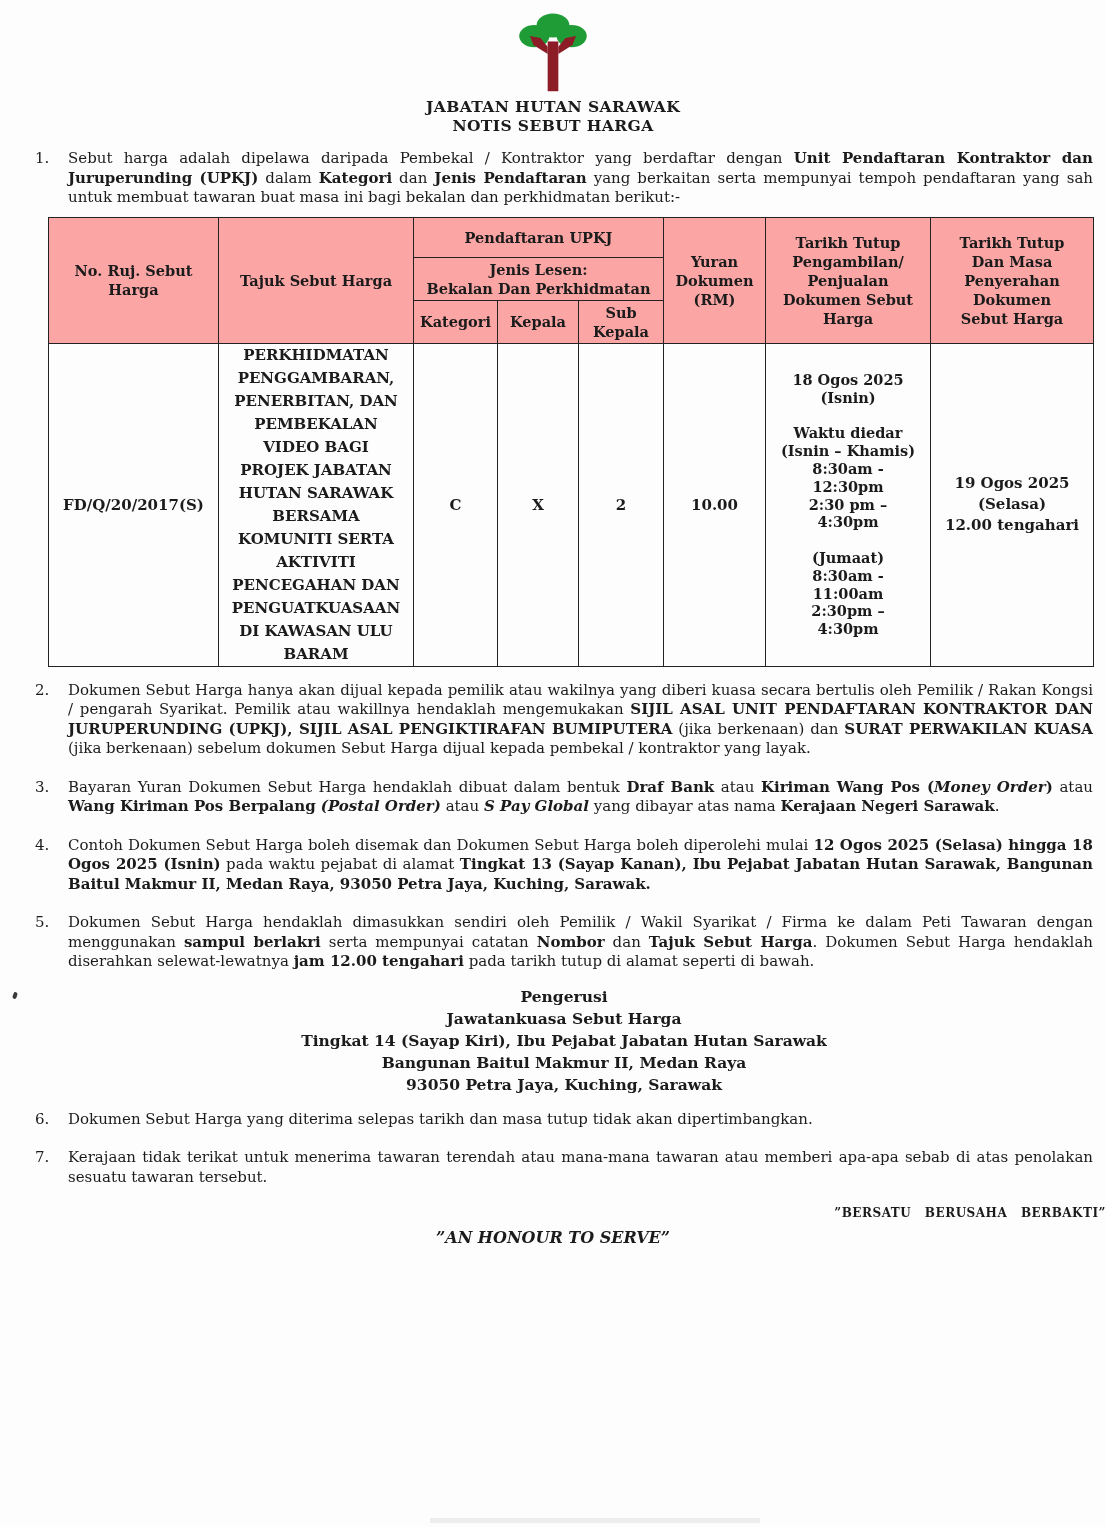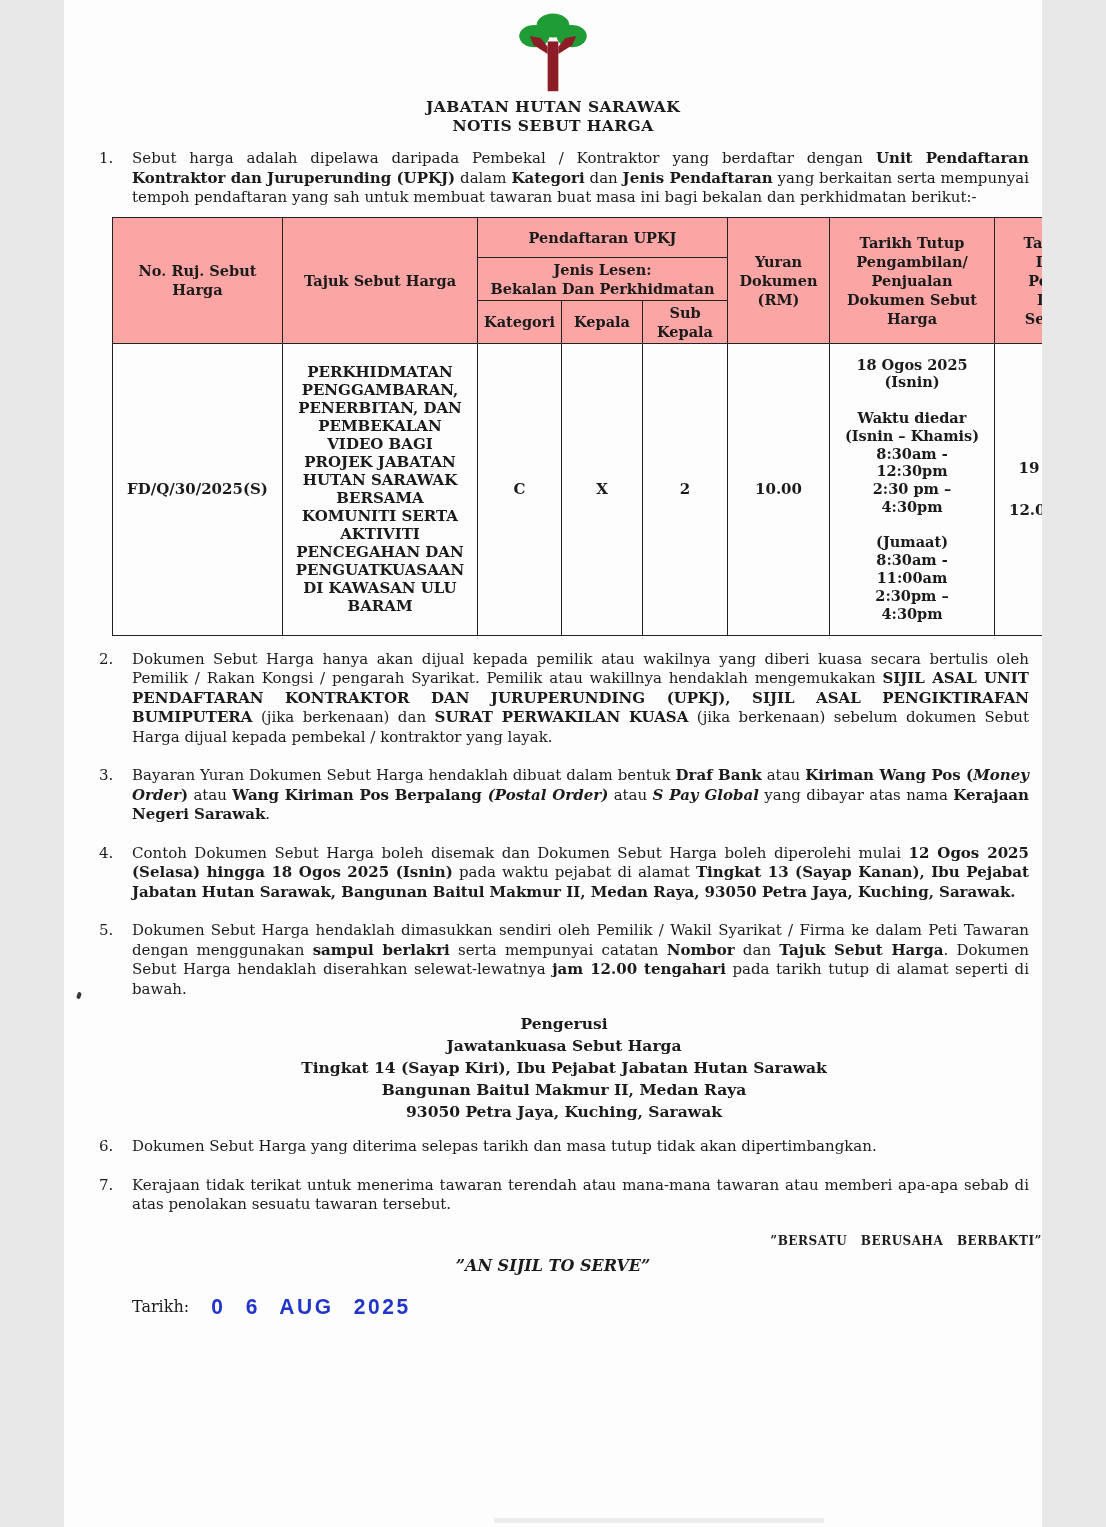--- a/index.html
+++ b/index.html
@@ -1,18 +1,18 @@
 <!DOCTYPE html>
 <html><head>
 <meta charset="utf-8">
 <style>
   * { margin:0; padding:0; box-sizing:border-box; }
   html,body { background:#e8e8e8; }
   .page {
-    position:relative; width:978px; height:1527px; margin:0 auto;
+    position:relative; width:1106px; height:1527px; margin:0 auto;
     background:#fdfdfe; overflow:hidden;
     font-family:"DejaVu Serif","Liberation Serif",serif; color:#1b1b1b;
   }
   .b { font-weight:bold; }
   .i { font-style:italic; }
 
   
   .logo-wrap { text-align:center; padding-top:13px; }
   .title-block { text-align:center; line-height:19px; font-weight:bold; font-size:15.5px; letter-spacing:.4px; }
 
@@ -25,21 +25,21 @@
   .para.p5 { margin-bottom:14px; }
 
   
   .tbl-wrap { margin:0 0 14px 13px; }
   table { border-collapse:collapse; table-layout:fixed; width:1045px; }
   th, td { border:1.6px solid #222; white-space:pre-line; overflow:hidden; }
   th { background:#fca5a5; font-weight:bold; font-size:14.5px; line-height:19px; padding:2px 3px; text-align:center; vertical-align:middle; }
   tr.hr1 { height:40px; } tr.hr2 { height:41px; } tr.hr3 { height:41px; }
   tr.brow { height:292px; }
   td { background:#fdfdfe; font-weight:bold; font-size:15px; text-align:center; vertical-align:middle; padding:3px; }
-  td.tajuk { line-height:18px; padding:10px 8px; }
+  td.tajuk { line-height:23px; padding:0 8px; }
   td.peng { font-size:14.5px; line-height:17.8px; }
   td.peny { line-height:21px; }
 
   
   .addr { text-align:center; font-weight:bold; font-size:15.5px; line-height:22px; white-space:pre-line; margin:0 0 14px 0; }
   .slogan1 { text-align:right; font-weight:bold; font-size:12px; word-spacing:9px; letter-spacing:.5px; margin-top:12px; }
   .slogan2 { text-align:center; font-weight:bold; font-style:italic; font-size:16px; margin-top:8px; }
   .sig-wrap { text-align:center; margin-top:10px; }
   .sig-name { text-align:center; font-weight:bold; font-size:16px; line-height:22px; }
   .sig-role { text-align:center; font-weight:bold; font-size:15.5px; line-height:21px; }
@@ -120,21 +120,21 @@
           <th colspan="3">Jenis Lesen:
 Bekalan Dan Perkhidmatan</th>
         </tr>
         <tr class="hr3">
           <th>Kategori</th>
           <th>Kepala</th>
           <th>Sub
 Kepala</th>
         </tr>
         <tr class="brow">
-          <td>FD/Q/30/2025(S)</td>
+          <td>FD/Q/20/2017(S)</td>
           <td class="tajuk">PERKHIDMATAN
 PENGGAMBARAN,
 PENERBITAN, DAN
 PEMBEKALAN
 VIDEO BAGI
 PROJEK JABATAN
 HUTAN SARAWAK
 BERSAMA
 KOMUNITI SERTA
 AKTIVITI
@@ -200,24 +200,20 @@
       <div class="ptext"><span>Dokumen Sebut Harga yang diterima selepas tarikh dan masa tutup tidak akan dipertimbangkan.</span></div>
     </div>
 
     <div class="para">
       <div class="num">7.</div>
       <div class="ptext"><span>Kerajaan tidak terikat untuk menerima tawaran terendah atau mana-mana tawaran atau memberi apa-apa sebab di atas penolakan sesuatu tawaran tersebut.</span></div>
     </div>
   </div>
 
   <div class="slogan1">”BERSATU  BERUSAHA  BERBAKTI”</div>
-  <div class="slogan2">”AN SIJIL TO SERVE”</div>
-
-
-  <div class="date-row">
-    <span class="date-label">Tarikh:</span>
-    <span class="date-stamp" style="color: rgb(33, 54, 201);">0 6 AUG 2025</span>
-  </div>
+  <div class="slogan2">”AN HONOUR TO SERVE”</div>
+
+
 
 
   <div class="artifact-dot"></div>
   <div class="artifact-smudge"></div>
 </div>
 
 </body></html>

